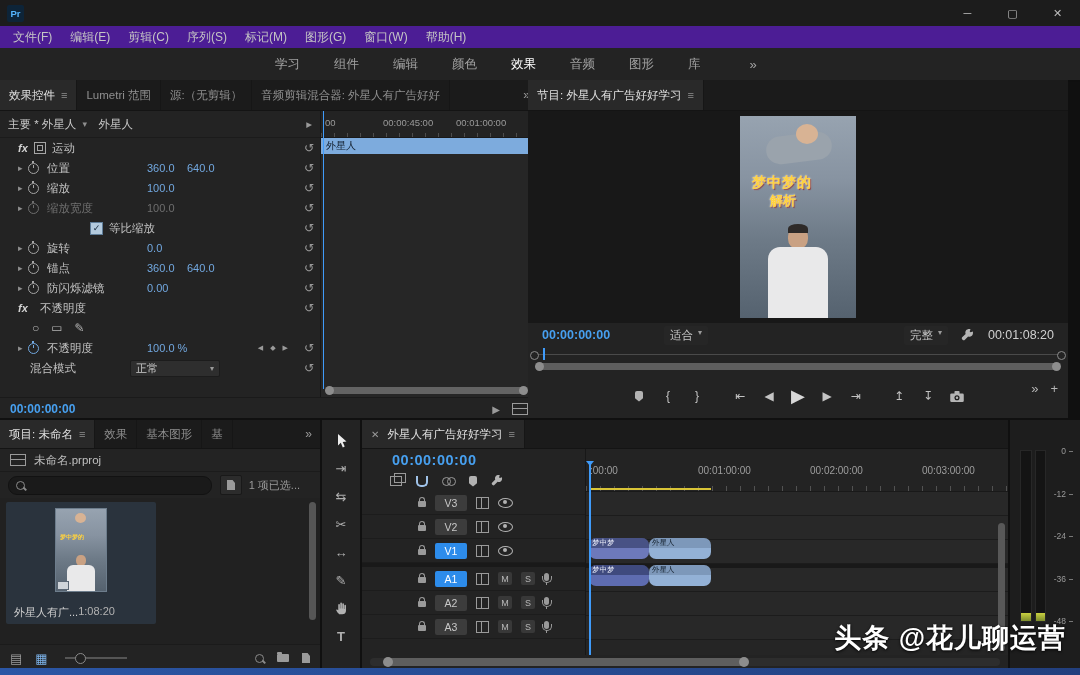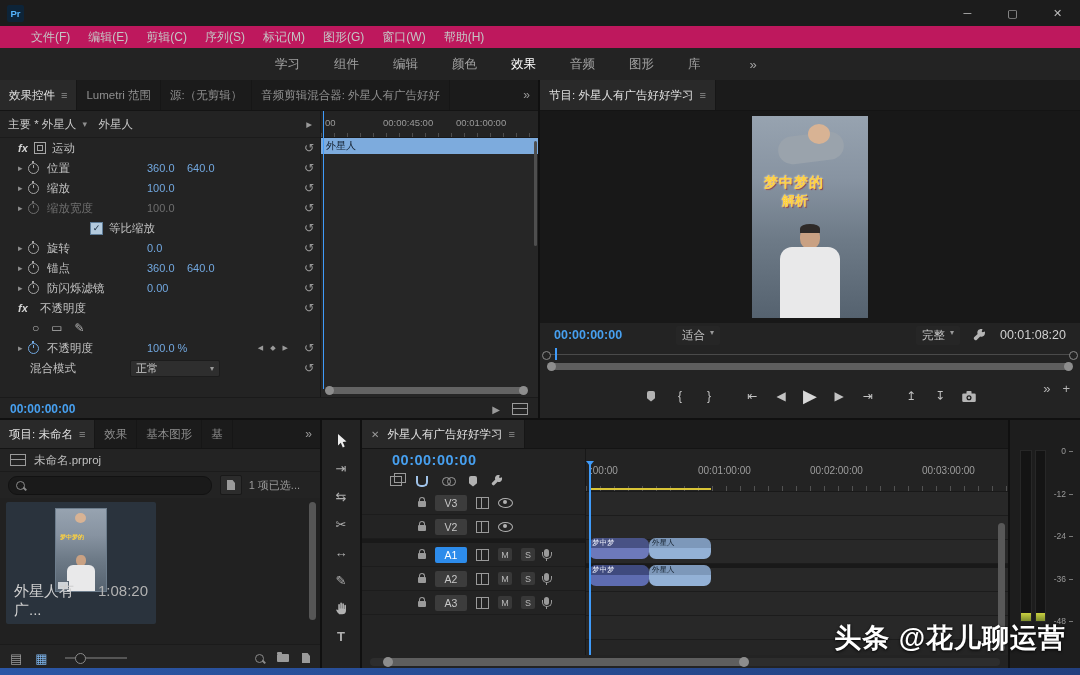--- a/index.html
+++ b/index.html
@@ -4,21 +4,21 @@
 <style>
   html,body{margin:0;padding:0}
   body{background:#0a0a0a;font-family:"Liberation Sans","DejaVu Sans",sans-serif}
   .app{position:relative;width:1080px;height:675px;background:#101010;overflow:hidden;color:#c6c6c6;font-size:12px}
   
   .titlebar{position:absolute;left:0;top:0;right:0;height:26px;background:#1c1c1c;display:flex;align-items:center}
   .pr-logo{width:17px;height:17px;margin:0 9px 0 7px;background:#0d2438;color:#55b6ff;font-weight:bold;font-size:9.5px;display:flex;align-items:center;justify-content:center;border-radius:2px}
   .tb-title{color:#9d9d9d;font-size:11.5px}
   .winbtns{margin-left:auto;display:flex}
   .winbtn{width:45px;height:26px;display:flex;align-items:center;justify-content:center;color:#bdbdbd;font-size:11px}
-  .menubar{position:absolute;left:0;top:26px;right:0;height:22px;background:#be185d;display:flex;align-items:center;padding-left:22px}
+  .menubar{position:absolute;left:0;top:26px;right:0;height:22px;background:#4c1d95;display:flex;align-items:center;padding-left:4px}
   .menu-item{padding:0 9px;font-size:12px;color:#c5c5c5}
   .wsbar{position:absolute;left:0;top:48px;right:0;height:32px;background:#232323;border-bottom:2px solid #0f0f0f;display:flex;align-items:center;padding-left:258px}
   .ws-tab{padding:0 17px;font-size:12.5px;color:#a2a2a2}
   .ws-tab.active{color:#ffffff}
   .ws-overflow{margin-left:32px;color:#a2a2a2;font-size:13px}
   
   .panel{position:absolute;background:#232323}
   .ptabs{height:30px;background:#1b1b1b;display:flex;align-items:stretch;border-bottom:1px solid #141414}
   .ptab{display:flex;align-items:center;padding:0 9px;color:#8f8f8f;font-size:11.5px;gap:6px;border-right:1px solid #161616;white-space:nowrap}
   .ptab.active{background:#292929;color:#e0e0e0}
@@ -83,21 +83,21 @@
   .ec-clipbar{height:16px;background:#7dabdd;color:#101c2a;font-size:10px;line-height:16px;padding-left:5px}
   .ec-playhead{position:absolute;left:2px;top:0;bottom:8px;width:1px;background:#3f9bfa;z-index:3}
   .ec-vscroll{position:absolute;right:1px;top:30px;width:3px;height:105px;background:#4e4e4e;border-radius:2px}
   .ec-hscroll{position:absolute;left:6px;right:12px;bottom:3px;height:7px;background:#636363;border-radius:4px}
   .ec-hscroll::before,.ec-hscroll::after{content:"";position:absolute;top:-1px;width:9px;height:9px;background:#8d8d8d;border-radius:50%}
   .ec-hscroll::before{left:-2px}.ec-hscroll::after{right:-2px}
   .ec-foot{height:22px;display:flex;align-items:center;padding:0 10px;border-top:1px solid #1a1a1a}
   .ec-tc{color:#47a0f0;font-weight:bold;font-size:12px}
   .ec-foot-icons{margin-left:auto;display:flex;gap:12px;align-items:center;color:#9a9a9a;font-size:10px}
   
-  .panel-pm{left:540px;top:80px;width:540px;height:338px}
+  .panel-pm{left:528px;top:80px;width:540px;height:338px}
   .pm-view{height:212px;position:relative;background:#181818}
   .vf{position:absolute;left:212px;top:5px;width:116px;height:202px;background:linear-gradient(180deg,#97a3b0 0%,#8793a1 32%,#6e7b88 60%,#55626f 100%);overflow:hidden}
   .vf-kid-body{position:absolute;left:26px;top:18px;width:66px;height:28px;border-radius:14px;background:#9aa3ac;transform:rotate(-7deg)}
   .vf-kid-head{position:absolute;left:56px;top:8px;width:22px;height:20px;border-radius:50%;background:#d8b394}
   .vf-title{position:absolute;left:12px;top:58px;font-size:14px;font-weight:bold;color:#ffd23e;letter-spacing:1px;text-shadow:0 0 2px #ffffff,1px 1px 1px #7c2020}
   .vf-sub{position:absolute;left:30px;top:76px;font-size:13px;font-weight:bold;color:#ffd23e;text-shadow:0 0 2px #ffffff,1px 1px 1px #7c2020}
   .vf-man-head{position:absolute;left:48px;top:110px;width:20px;height:23px;border-radius:45%;background:#c9a183}
   .vf-man-head::before{content:"";position:absolute;left:0;top:-2px;width:20px;height:9px;border-radius:50% 50% 0 0;background:#2e2a28}
   .vf-man-shirt{position:absolute;left:28px;top:131px;width:60px;height:71px;border-radius:12px 12px 0 0;background:#e9e9ea}
   .pm-ctl{height:24px;display:flex;align-items:center;padding:0 14px}
@@ -128,21 +128,21 @@
   .pj-btn{width:20px;height:18px;background:#2c2c2c;border:1px solid #191919;border-radius:2px;margin-left:8px;display:flex;align-items:center;justify-content:center}
   .pj-status{margin-left:auto;padding-right:12px;color:#9a9a9a;font-size:11px}
   .pj-content{height:146px;position:relative;background:#212121}
   .pj-tile{position:absolute;left:6px;top:4px;width:150px;height:122px;background:#2a333d;border-radius:2px}
   .pj-thumb{width:50px;height:82px;margin:6px auto 0;position:relative;border:1px solid #6d7d8c;background:linear-gradient(180deg,#97a3b0 0%,#8793a1 32%,#6e7b88 60%,#55626f 100%);overflow:hidden}
   .pj-thumb .h{position:absolute;left:19px;top:4px;width:11px;height:10px;border-radius:50%;background:#d8b394}
   .pj-thumb .t{position:absolute;left:4px;top:24px;font-size:6px;font-weight:bold;color:#ffd23e}
   .pj-thumb .mh{position:absolute;left:20px;top:46px;width:10px;height:11px;border-radius:45%;background:#c9a183}
   .pj-thumb .ms{position:absolute;left:11px;top:56px;width:28px;height:26px;border-radius:6px 6px 0 0;background:#e9e9ea}
   .pj-thumb .fs{position:absolute;left:1px;bottom:1px;width:10px;height:7px;background:#cfd4d9;border:1px solid #5a6673}
-  .pj-cap{position:absolute;left:0;right:0;bottom:4px;display:flex;justify-content:flex-start;padding:0 8px;font-size:15px;color:#cfcfcf}
+  .pj-cap{position:absolute;left:0;right:0;bottom:4px;display:flex;justify-content:flex-start;padding:0 8px;font-size:11px;color:#cfcfcf}
   .pj-cap .dur{color:#b2b2b2}
   .pj-scroll{position:absolute;right:4px;top:4px;width:7px;height:118px;background:#565656;border-radius:4px}
   .pj-foot{height:26px;display:flex;align-items:center;gap:13px;padding:0 10px;border-top:1px solid #1b1b1b}
   .pj-view{font-size:13px;color:#9a9a9a}
   .pj-view.active{color:#7cb2e8}
   .pj-slider{width:62px;height:2px;background:#555;position:relative;margin-left:4px}
   .pj-slider::before{content:"";position:absolute;left:10px;top:-4px;width:9px;height:9px;background:#202020;border:1px solid #8a8a8a;border-radius:50%}
   .pj-foot .spacer{flex:1}
   
   .panel-tools{left:322px;top:420px;width:38px;height:248px;display:flex;flex-direction:column;align-items:center;padding-top:8px;gap:3px}
@@ -567,20 +567,26 @@
           <span class="tbox">V3</span>
           <span class="i-sync"></span>
           <span class="i-eye"></span>
         </div>
         <div class="thr">
           <span class="i-lock"></span>
           <span class="tbox">V2</span>
           <span class="i-sync"></span>
           <span class="i-eye"></span>
         </div>
+        <div class="thr">
+          <span class="i-lock"></span>
+          <span class="tbox on">V1</span>
+          <span class="i-sync"></span>
+          <span class="i-eye"></span>
+        </div>
         <div class="tdiv"></div>
         <div class="thr">
           <span class="i-lock"></span>
           <span class="tbox on">A1</span>
           <span class="i-sync"></span>
           <span class="ms">M</span>
           <span class="ms">S</span>
           <span class="i-mic"></span>
         </div>
         <div class="thr">

